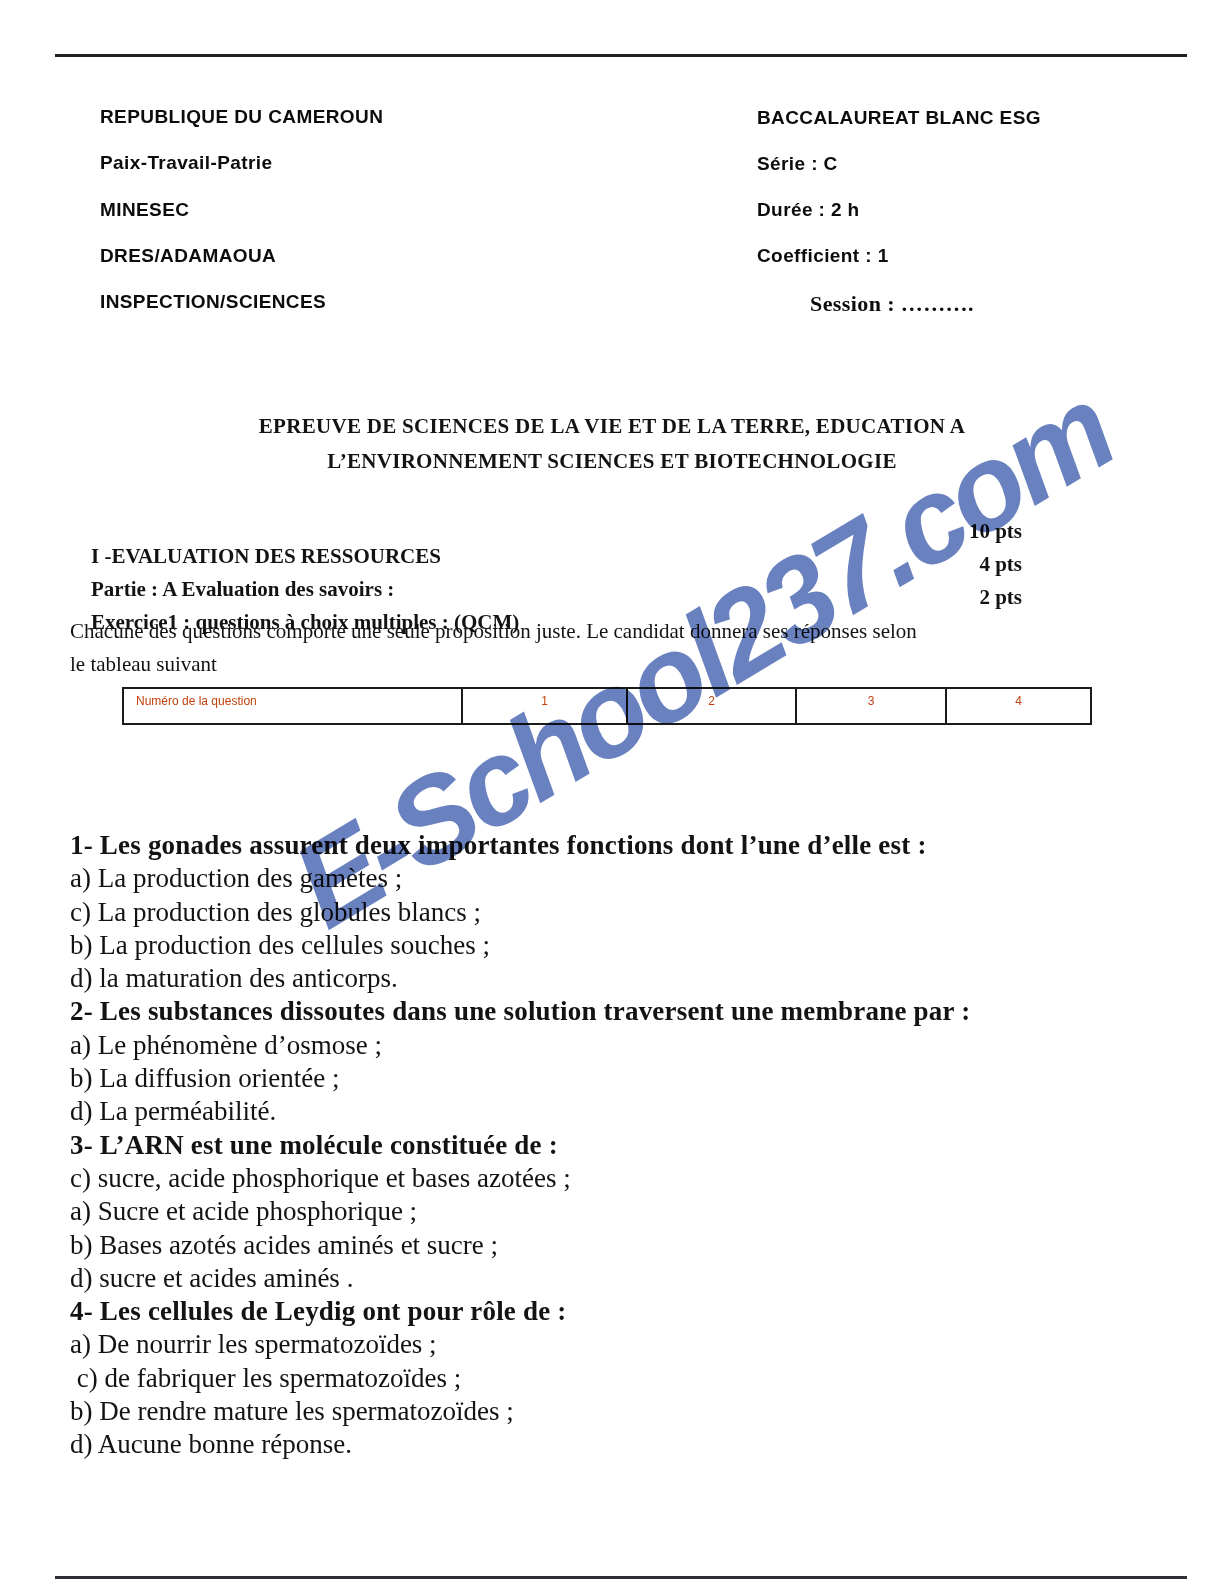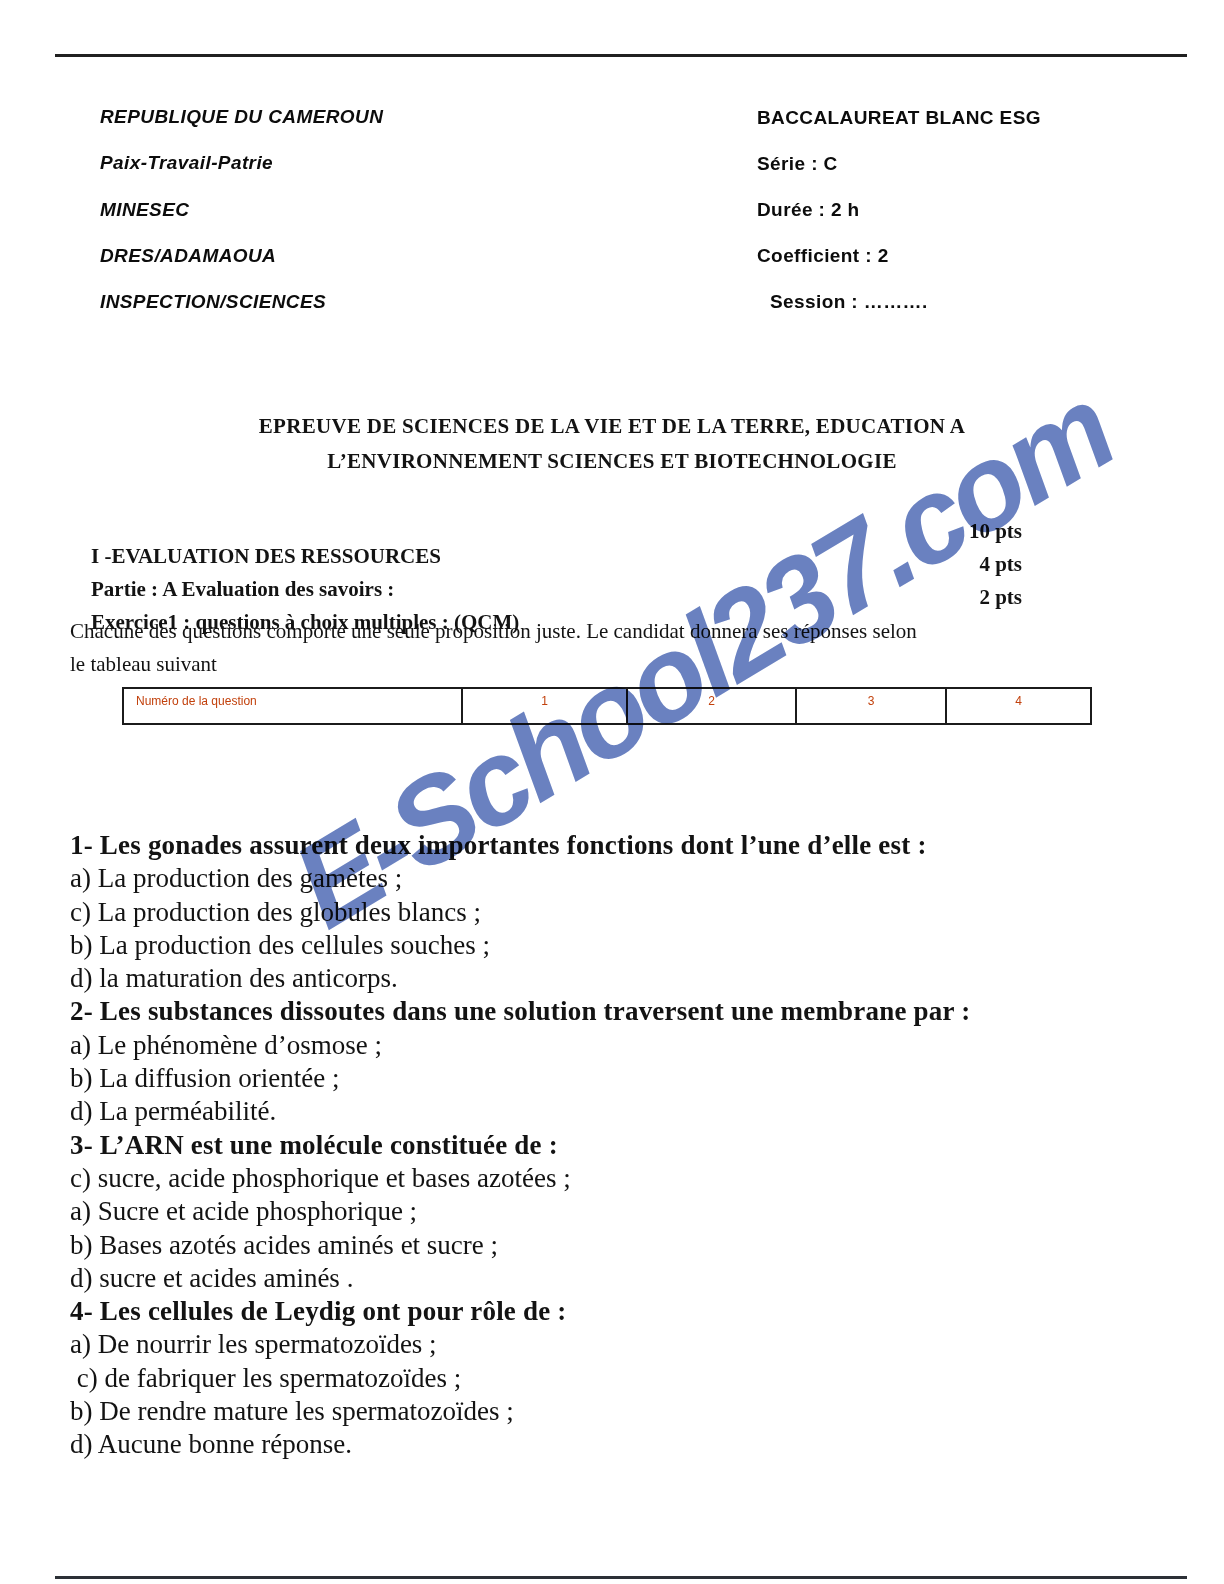--- a/index.html
+++ b/index.html
@@ -18,23 +18,23 @@
   
   .hline{
     position:absolute;
     font-family:"Liberation Sans", sans-serif;
     font-weight:bold;
     font-size:19px;
     letter-spacing:.4px;
     color:#0c0c0c;
     white-space:pre;
   }
-  .hl-left{left:100px;font-style:italic;}
+  .hl-left{left:100px;}
   .hl-right{left:757px;}
-  .session{font-size:19px;left:770px;}
+  .session{font-size:22px;left:810px;font-family:Liberation Serif, serif;}
 
   
   .title-line{
     position:absolute;left:0;width:100%;
     text-align:center;
     font-weight:bold;
     font-size:21px;
     letter-spacing:.3px;
     white-space:pre;
   }
@@ -107,21 +107,21 @@
 
   <div class="hline hl-left" style="top:106px">REPUBLIQUE DU CAMEROUN</div>
   <div class="hline hl-left" style="top:152px">Paix-Travail-Patrie</div>
   <div class="hline hl-left" style="top:199px">MINESEC</div>
   <div class="hline hl-left" style="top:245px">DRES/ADAMAOUA</div>
   <div class="hline hl-left" style="top:291px">INSPECTION/SCIENCES</div>
 
   <div class="hline hl-right" style="top:107px">BACCALAUREAT BLANC ESG</div>
   <div class="hline hl-right" style="top:153px">Série : C</div>
   <div class="hline hl-right" style="top:199px">Durée : 2 h</div>
-  <div class="hline hl-right" style="top:245px">Coefficient : 2</div>
+  <div class="hline hl-right" style="top:245px">Coefficient : 1</div>
   <div class="hline session" style="top:291px">Session : ……….</div>
 
   <div class="title-line" style="top:414px">EPREUVE DE SCIENCES DE LA VIE ET DE LA TERRE, EDUCATION A</div>
   <div class="title-line" style="top:449px">L’ENVIRONNEMENT SCIENCES ET BIOTECHNOLOGIE</div>
 
   <div class="sec-row" style="top:519px">
     <span>I -EVALUATION DES RESSOURCES</span>
     <span class="pts">10 pts</span>
   </div>
   <div class="sec-row" style="top:552px">

